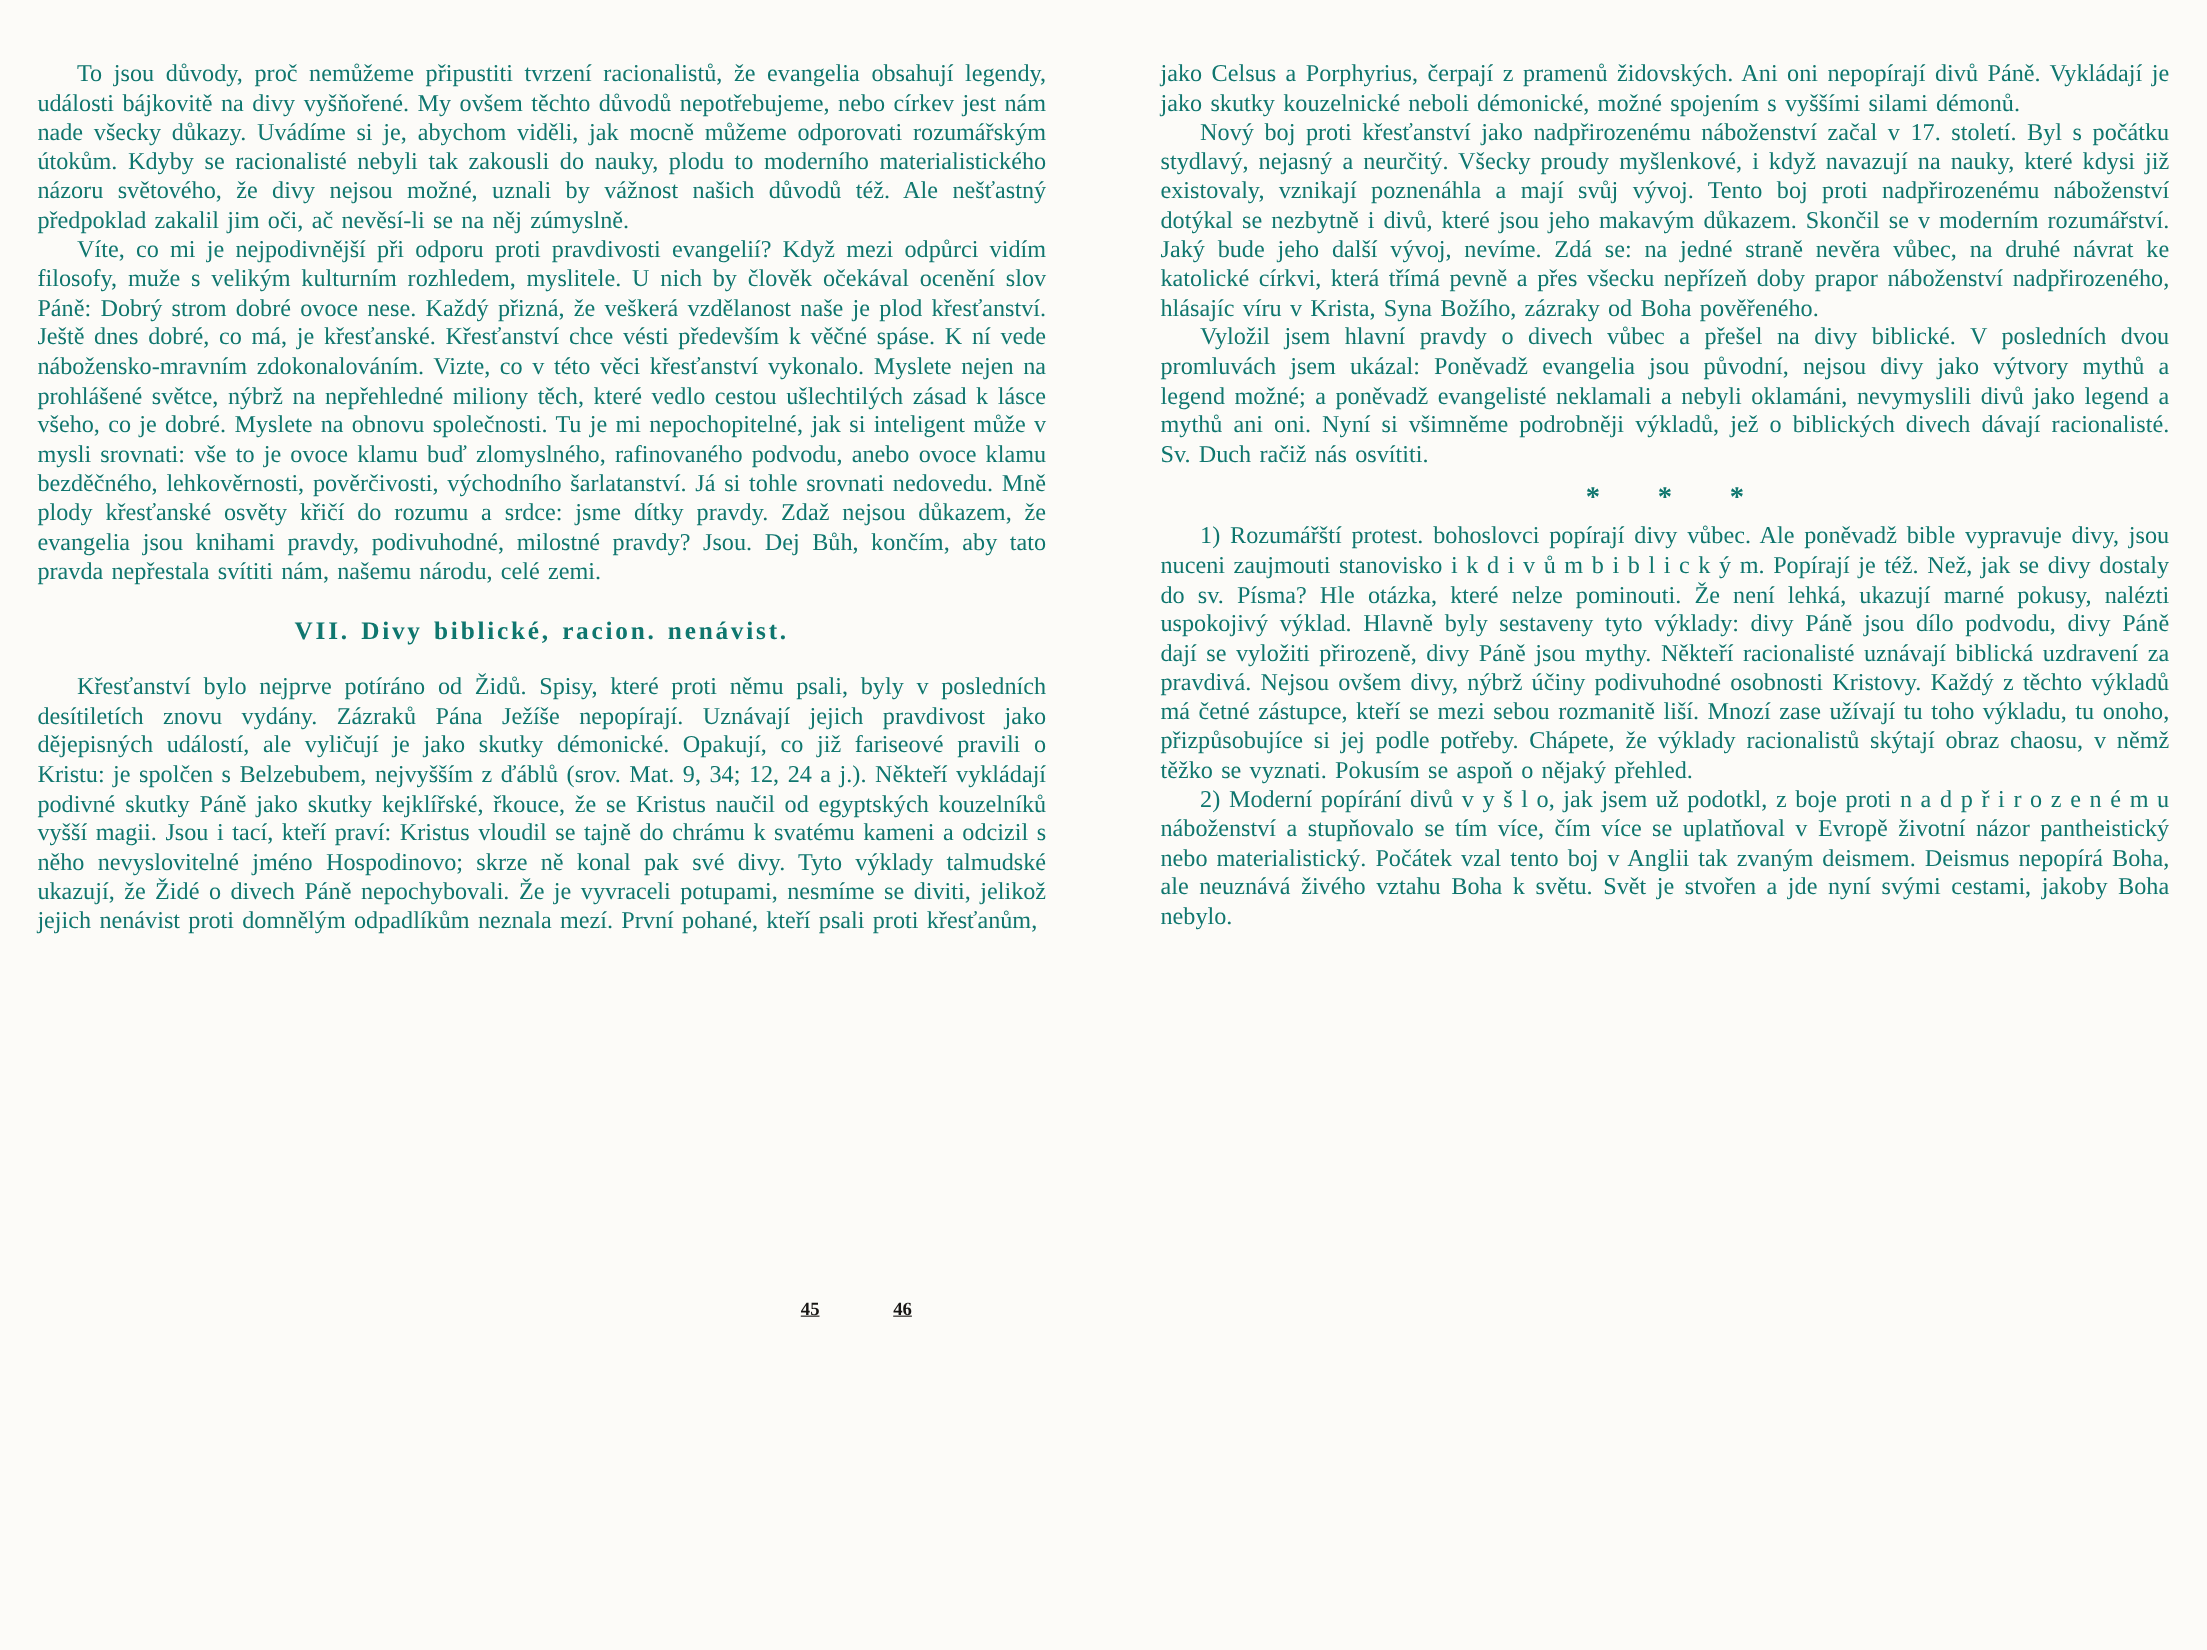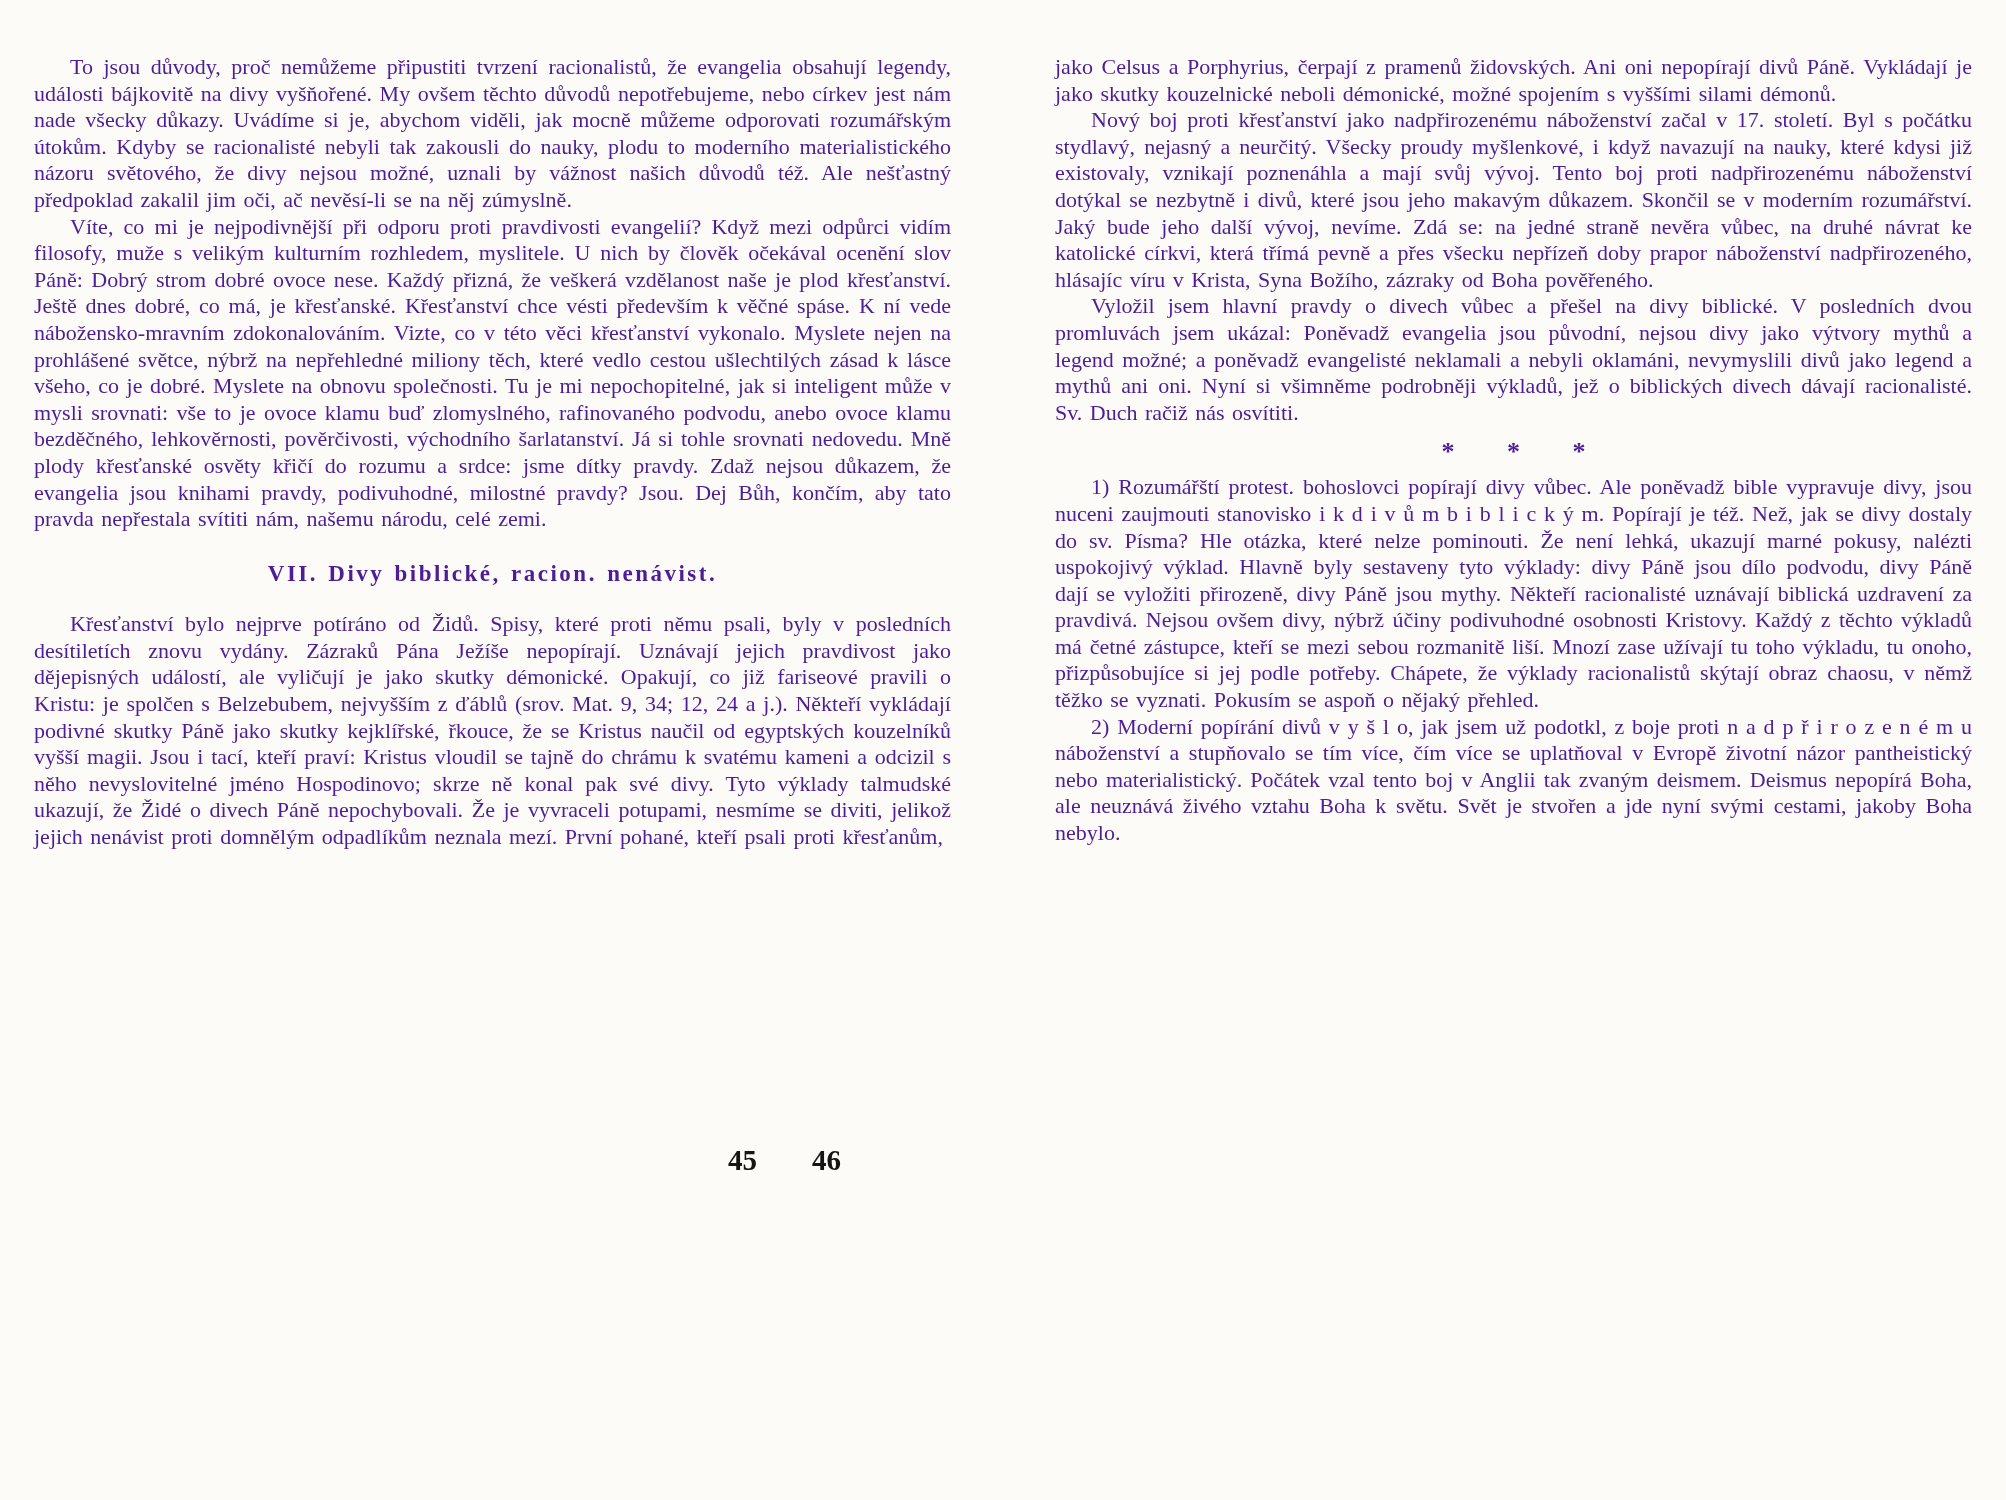--- a/index.html
+++ b/index.html
@@ -20,21 +20,21 @@
     width: 1003px;
     padding-top: 54px;
   }
   .page.left  { padding-left: 34px;  padding-right: 52px; }
   .page.right { padding-left: 52px;  padding-right: 34px; }
   .page-body {
     font-size: 22px;
     line-height: 26.6px;
     text-align: justify;
     word-spacing: 2px;
-    color: #4c1d95;
+    color: #0f766e;
   }
   .page-body p.para { text-indent: 36px; }
   .page-body p.para.noindent { text-indent: 0; }
   .page-body h2.section-heading {
     text-align: center;
     font-size: 23px;
     font-weight: bold;
     letter-spacing: 2.5px;
     margin: 28px 0 24px 0;
     text-indent: 0;
@@ -43,24 +43,25 @@
     text-align: center;
     font-weight: bold;
     font-size: 26px;
     letter-spacing: 0;
     word-spacing: 46px;
     margin: 14px 0 10px 0;
     line-height: 24px;
   }
   .pagenum {
     position: absolute;
-    top: 1144px;
-    font-size: 29px;
+    top: 1180px;
+    font-size: 17px;
     font-weight: bold;
     color: #171513;
+    text-decoration: underline;
   }
   .pagenum.left-num  { left: 728px; }
   .pagenum.right-num { left: 812px; text-align: center; }
 </style>
 </head>
 <body>
 
 <div class="spread">
 
   <div class="page left">

